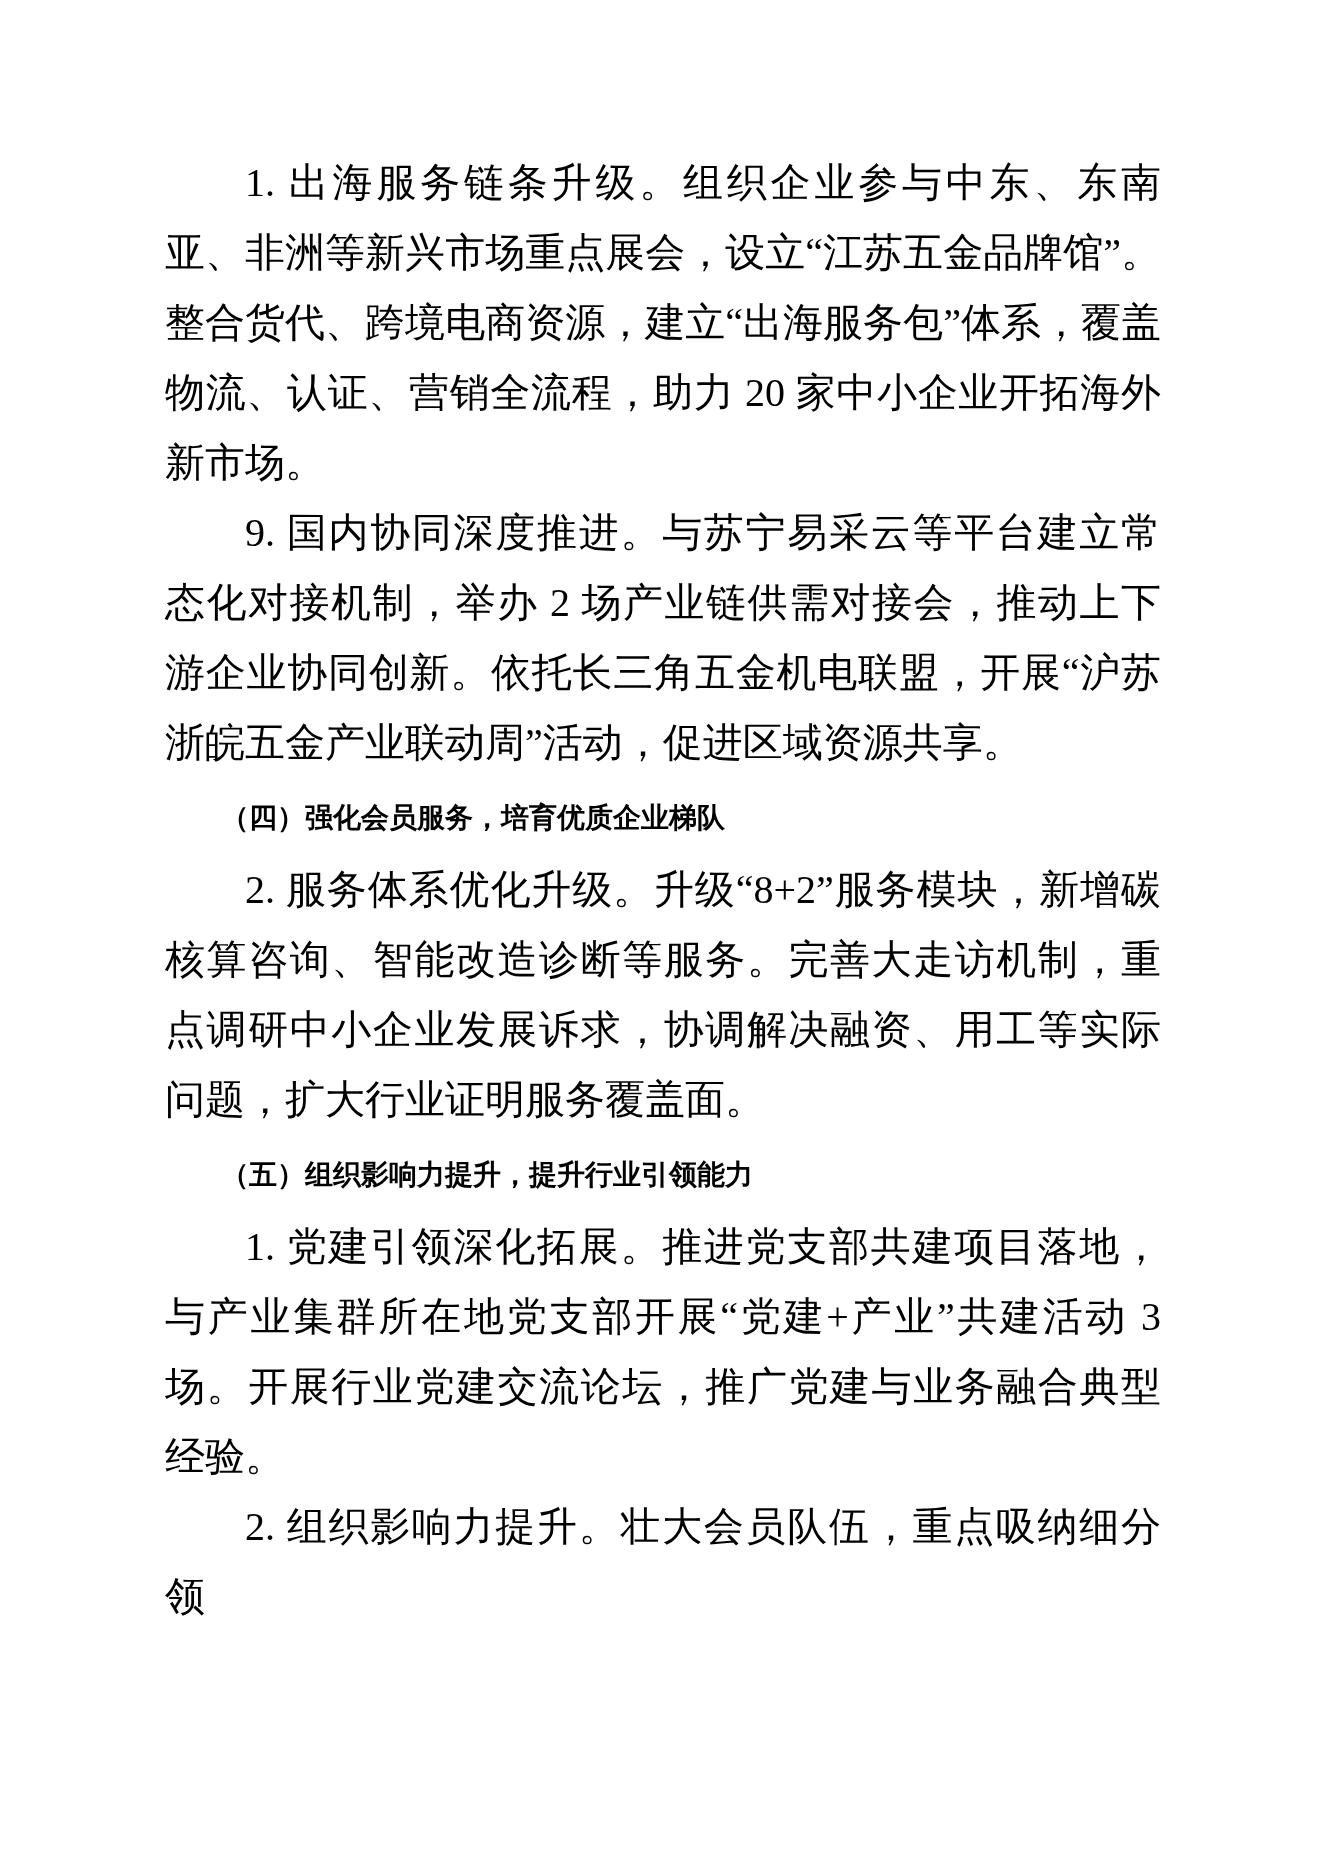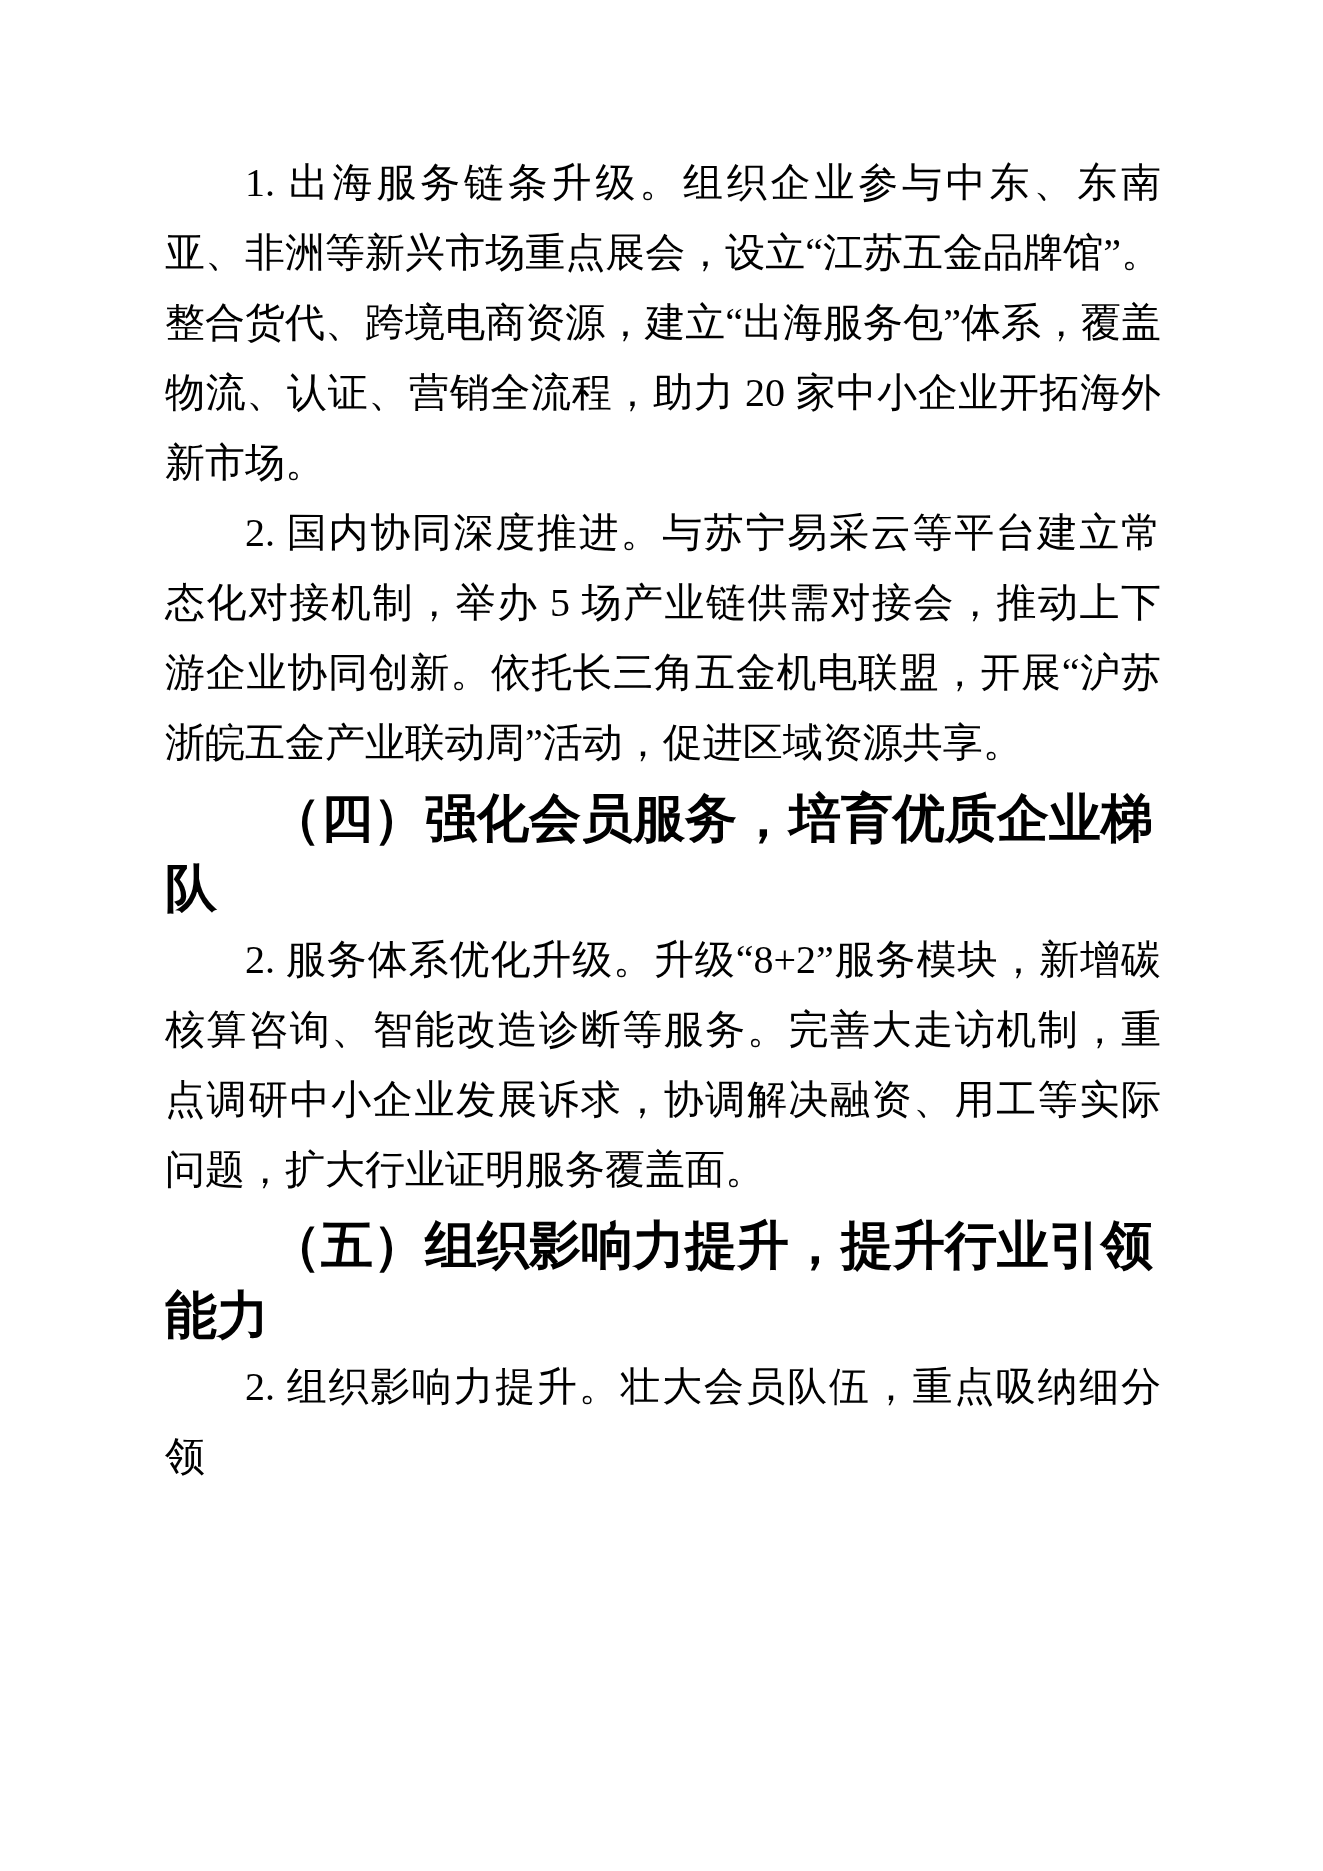--- a/index.html
+++ b/index.html
@@ -32,34 +32,35 @@
     font-size: 40px;
     line-height: 70px;
     text-align: justify;
     text-justify: inter-ideograph;
     text-indent: 2em;
     color: #000000;
   }
   .heading-para {
     font-family: "Liberation Sans", "DejaVu Sans", sans-serif;
     font-weight: bold;
-    font-size: 52px;
+    font-size: 28px;
     line-height: 70px;
     text-indent: 2em;
     margin-top: 5px;
     margin-bottom: 2px;
     color: #000000;
     text-align: left;
   }
 </style>
 </head>
 <body>
 
 <div class="page">
   <div class="content">
     <p class="body-para">1. 出海服务链条升级。组织企业参与中东、东南亚、非洲等新兴市场重点展会，设立“江苏五金品牌馆”。整合货代、跨境电商资源，建立“出海服务包”体系，覆盖物流、认证、营销全流程，助力 20 家中小企业开拓海外新市场。</p>
-    <p class="body-para">2. 国内协同深度推进。与苏宁易采云等平台建立常态化对接机制，举办 5 场产业链供需对接会，推动上下游企业协同创新。依托长三角五金机电联盟，开展“沪苏浙皖五金产业联动周”活动，促进区域资源共享。</p>
+    <p class="body-para">9. 国内协同深度推进。与苏宁易采云等平台建立常态化对接机制，举办 2 场产业链供需对接会，推动上下游企业协同创新。依托长三角五金机电联盟，开展“沪苏浙皖五金产业联动周”活动，促进区域资源共享。</p>
     <p class="heading-para">（四）强化会员服务，培育优质企业梯队</p>
     <p class="body-para">2. 服务体系优化升级。升级“8+2”服务模块，新增碳核算咨询、智能改造诊断等服务。完善大走访机制，重点调研中小企业发展诉求，协调解决融资、用工等实际问题，扩大行业证明服务覆盖面。</p>
     <p class="heading-para">（五）组织影响力提升，提升行业引领能力</p>
+    <p class="body-para">1. 党建引领深化拓展。推进党支部共建项目落地，与产业集群所在地党支部开展“党建+产业”共建活动 3 场。开展行业党建交流论坛，推广党建与业务融合典型经验。</p>
     <p class="body-para">2. 组织影响力提升。壮大会员队伍，重点吸纳细分领</p>
   </div>
 </div>
 
 </body></html>

